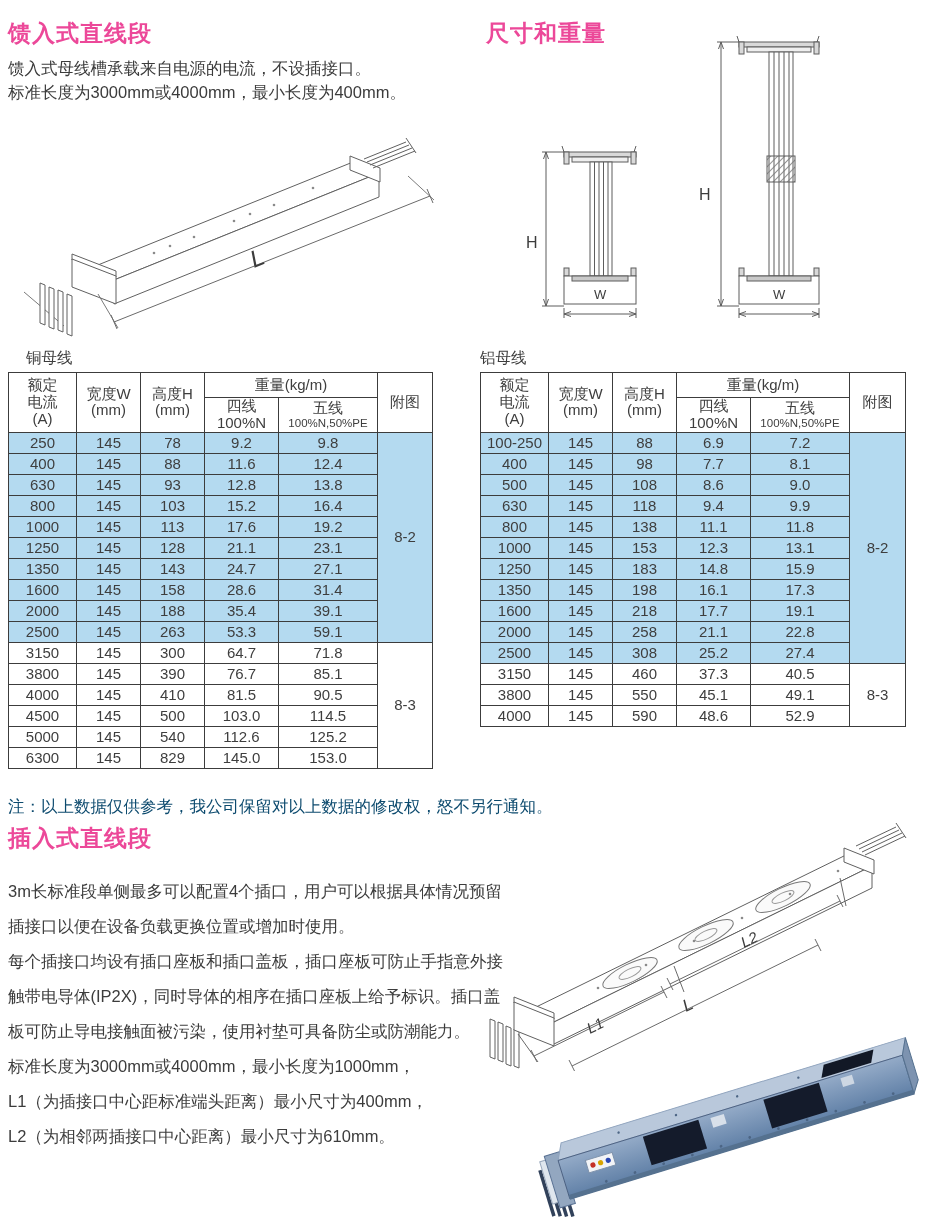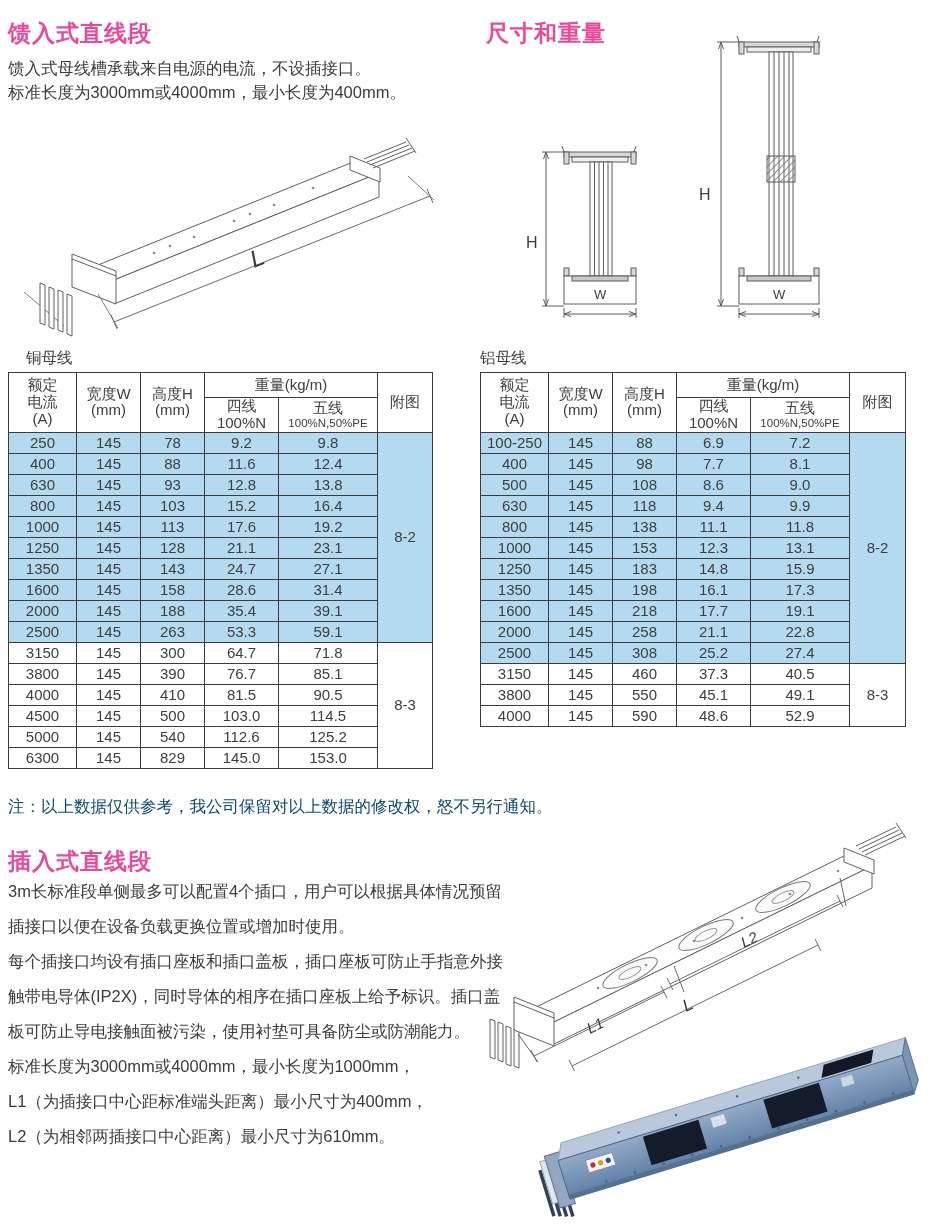--- a/index.html
+++ b/index.html
@@ -433,21 +433,21 @@
         <td>145</td>
         <td>590</td>
         <td>48.6</td>
         <td>52.9</td>
       </tr>
     </tbody>
 </table>
 
 <p class="note-text abs" style="left:8px;top:796px;">注：以上数据仅供参考，我公司保留对以上数据的修改权，怒不另行通知。</p>
 
-<h2 class="section-title abs" style="left:8px;top:846px;">插入式直线段</h2>
+<h2 class="section-title abs" style="left:8px;top:823px;">插入式直线段</h2>
 
 <div class="para-block abs" style="left:8px;top:874px;width:504px;">
   <p>3m长标准段单侧最多可以配置4个插口，用户可以根据具体情况预留插接口以便在设备负载更换位置或增加时使用。</p>
   <p>每个插接口均设有插口座板和插口盖板，插口座板可防止手指意外接触带电导体(IP2X)，同时导体的相序在插口座板上给予标识。插口盖板可防止导电接触面被污染，使用衬垫可具备防尘或防潮能力。</p>
   <p>标准长度为3000mm或4000mm，最小长度为1000mm，</p>
   <p>L1（为插接口中心距标准端头距离）最小尺寸为400mm，</p>
   <p>L2（为相邻两插接口中心距离）最小尺寸为610mm。</p>
 </div>
 
 <svg class="abs" style="left:488px;top:816px;" width="452" height="255" viewBox="0 0 452 255">

